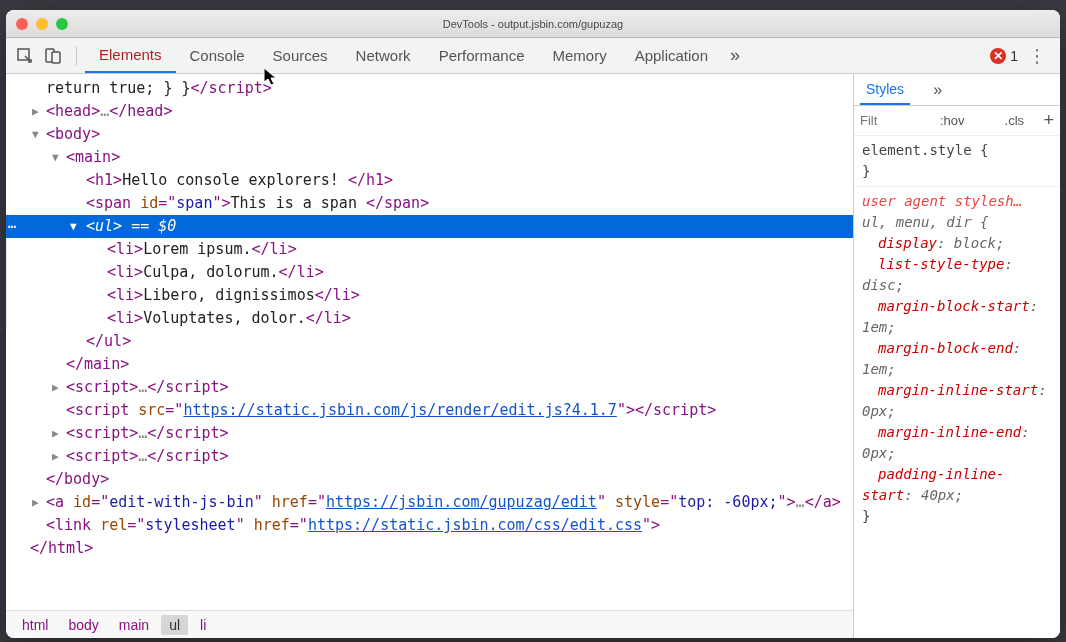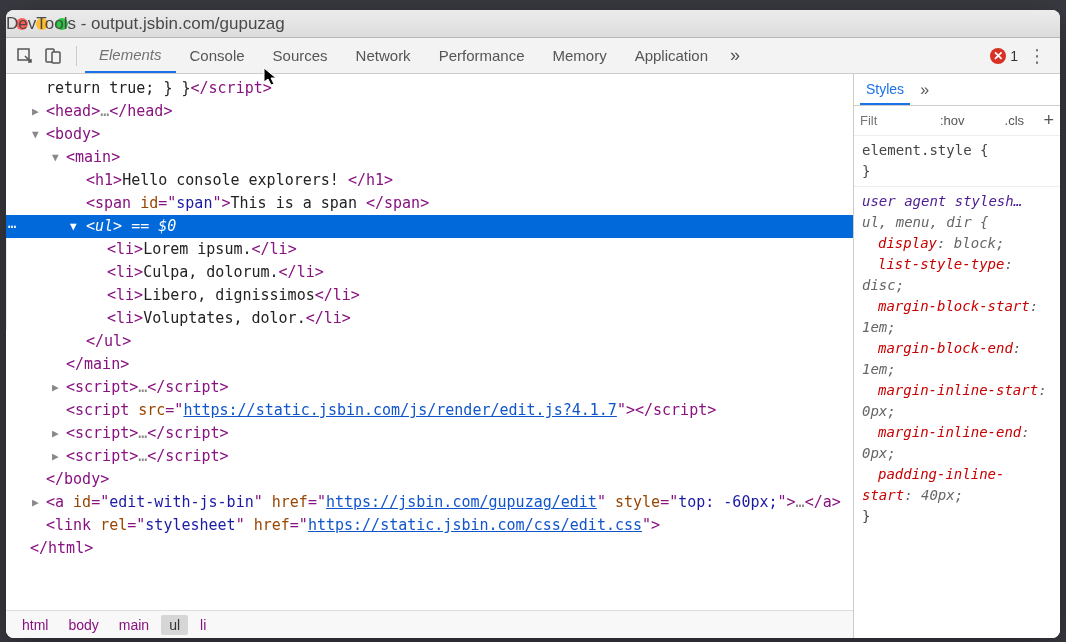--- a/index.html
+++ b/index.html
@@ -29,21 +29,21 @@
   border-bottom: 1px solid #b8b8b8;
   display: flex;
   align-items: center;
   position: relative;
 }
 .traffic { display: flex; gap: 8px; padding-left: 10px; }
 .dot { width: 12px; height: 12px; border-radius: 50%; }
 .dot.red { background: #ff5f57; }
 .dot.yellow { background: #febc2e; }
 .dot.green { background: #28c840; }
-.title { position: absolute; width: 100%; text-align: left; font-size: 17px; color: #4a4a4a; pointer-events:none; }
+.title { position: absolute; width: 100%; text-align: center; font-size: 11px; color: #4a4a4a; pointer-events:none; }
 .toolbar {
   height: 36px;
   background: #f3f3f3;
   border-bottom: 1px solid #ccc;
   display: flex;
   align-items: center;
   padding: 0 8px;
   gap: 2px;
 }
 .tool-icon { width: 22px; height: 22px; display: flex; align-items:center; justify-content:center; color:#666; margin-right:4px;}
@@ -51,21 +51,21 @@
 .tabs { display: flex; align-items: center; height: 100%; flex: 1; gap: 0; }
 .tab {
   padding: 0 14px;
   height: 100%;
   display: flex;
   align-items: center;
   font-size: 15px;
   color: #555;
   cursor: pointer;
 }
-.tab.active { color: #737373; border-bottom: 2px solid #1a73e8; font-style: italic; }
+.tab.active { color: #b91c1c; border-bottom: 2px solid #1a73e8; }
 .tab-more { padding: 0 8px; color:#555; font-size:18px; }
 .tb-right { display:flex; align-items:center; gap:10px; padding-right:6px;}
 .err-badge { display:flex; align-items:center; gap:4px; font-size:14px; color:#333;}
 .err-circle { width:16px; height:16px; border-radius:50%; background:#d93025; color:#fff; display:flex; align-items:center; justify-content:center; font-size:12px; font-weight:bold;}
 .kebab { font-size:18px; color:#666; cursor:pointer; }
 
 .content { flex:1; display:flex; overflow:hidden; }
 .elements-pane { flex:1; display:flex; flex-direction:column; border-right:1px solid #ccc; overflow:hidden;}
 .dom-tree {
   flex:1;
@@ -111,21 +111,21 @@
   display:flex;
   flex-direction:column;
   background:#fff;
 }
 .styles-tabs {
   height: 32px;
   border-bottom:1px solid #ccc;
   display:flex;
   align-items:center;
   padding:0 6px;
-  gap:10px;
+  gap:23px;
 }
 .st-tab { font-size:14px; color:#555; padding:6px 6px; cursor:pointer; }
 .st-tab.active { color:#1a73e8; border-bottom:2px solid #1a73e8; }
 .st-more { color:#555; font-size:16px; }
 .styles-toolbar {
   height:30px;
   border-bottom:1px solid #eee;
   display:flex;
   align-items:center;
   gap:8px;
@@ -136,21 +136,21 @@
 .st-plus { font-size:18px; color:#555; margin-left:auto; cursor:pointer; }
 .styles-body {
   flex:1;
   overflow:auto;
   font-family: Menlo, Monaco, monospace;
   font-size: 14px;
   line-height: 21px;
   padding: 4px 8px;
   font-style: italic;
 }
-.sec-label { color:#4c1d95; }
+.sec-label { color:#ef4444; }
 .sel-txt { color:#666; font-style:italic; }
 .prop { color:#c80000; font-style:italic; padding-left:16px; }
 .pval { color:#666; font-style:italic; }
 .norm { color:#444; font-style:normal;}
 
 .cursor-ptr {
   position:absolute;
   top: 66px;
   left: 262px;
   pointer-events:none;

